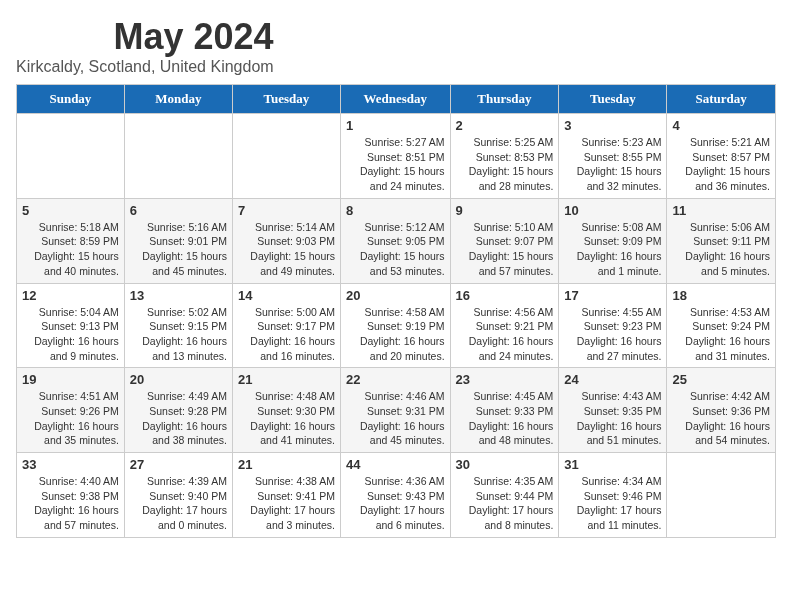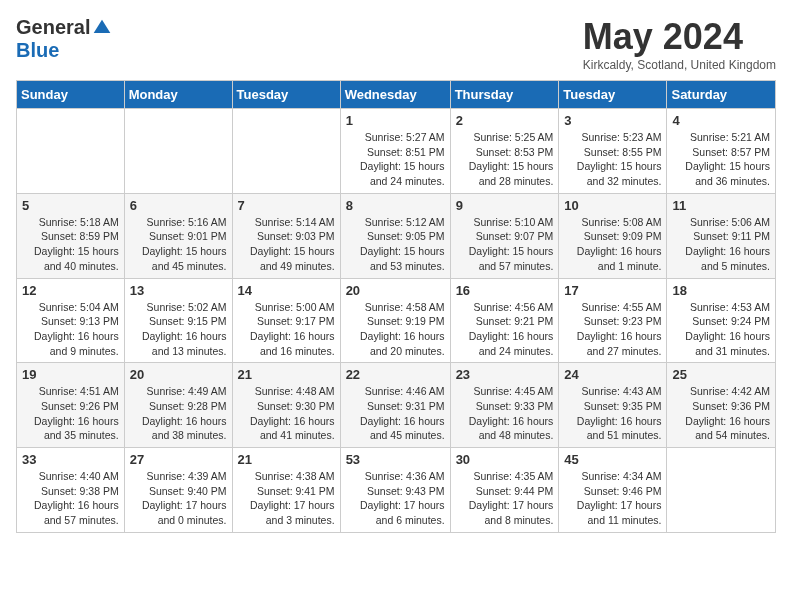--- a/index.html
+++ b/index.html
@@ -34,44 +34,44 @@
       font-size: 20px;
       font-weight: bold;
       color: #1a6bb5;
     }
     .logo-icon {
       width: 20px;
       height: 20px;
       margin-left: 2px;
     }
     .title-block {
-      text-align: left;
-      margin-left: 48px;
+      text-align: right;
     }
     .month-title {
       font-size: 36px;
       font-weight: bold;
       color: #333;
     }
     .location {
-      font-size: 12px;
+      font-size: 16px;
       color: #555;
     }
     .calendar {
       width: 100%;
       border-collapse: collapse;
     }
     .calendar th {
       background: #1a6bb5;
       color: #fff;
       font-size: 13px;
       font-weight: bold;
       padding: 6px 4px;
-      text-align: left;
+      text-align: center;
       border: 1px solid #ccc;
+      font-family: Liberation Serif, serif;
     }
     .calendar td {
       vertical-align: top;
       border: 1px solid #ccc;
       padding: 4px 5px;
       width: 113px;
       min-height: 70px;
       font-size: 11px;
       color: #333;
       background: #fff;
@@ -90,29 +90,20 @@
       text-align: right;
     }
     .empty-cell {
       background: #f9f9f9;
     }
   </style>
 </head>
 <body>
 
 <div class="header">
-  <div class="logo">
-    <div class="logo-text">
-      <span class="logo-general">General</span>
-      <svg class="logo-icon" viewBox="0 0 24 24">
-        <polygon points="12,2 22,18 2,18" fill="#1a6bb5"></polygon>
-      </svg>
-    </div>
-    <span class="logo-blue">Blue</span>
-  </div>
   <div class="title-block">
     <div class="month-title">May 2024</div>
     <div class="location">Kirkcaldy, Scotland, United Kingdom</div>
   </div>
 </div>
 
 <table class="calendar">
   <thead>
     <tr>
       <th>Sunday</th>
@@ -243,27 +234,27 @@
         </td>
         <td>
           <div class="day-number">27</div>
           <div class="day-info">Sunrise: 4:39 AM<br>Sunset: 9:40 PM<br>Daylight: 17 hours<br>and 0 minutes.</div>
         </td>
         <td>
           <div class="day-number">21</div>
           <div class="day-info">Sunrise: 4:38 AM<br>Sunset: 9:41 PM<br>Daylight: 17 hours<br>and 3 minutes.</div>
         </td>
         <td>
-          <div class="day-number">53</div>
+          <div class="day-number">44</div>
           <div class="day-info">Sunrise: 4:36 AM<br>Sunset: 9:43 PM<br>Daylight: 17 hours<br>and 6 minutes.</div>
         </td>
         <td>
           <div class="day-number">30</div>
           <div class="day-info">Sunrise: 4:35 AM<br>Sunset: 9:44 PM<br>Daylight: 17 hours<br>and 8 minutes.</div>
         </td>
         <td>
-          <div class="day-number">45</div>
+          <div class="day-number">31</div>
           <div class="day-info">Sunrise: 4:34 AM<br>Sunset: 9:46 PM<br>Daylight: 17 hours<br>and 11 minutes.</div>
         </td>
         <td class="empty-cell"></td>
       </tr>
     </tbody>
 </table>
 
 </body></html>

